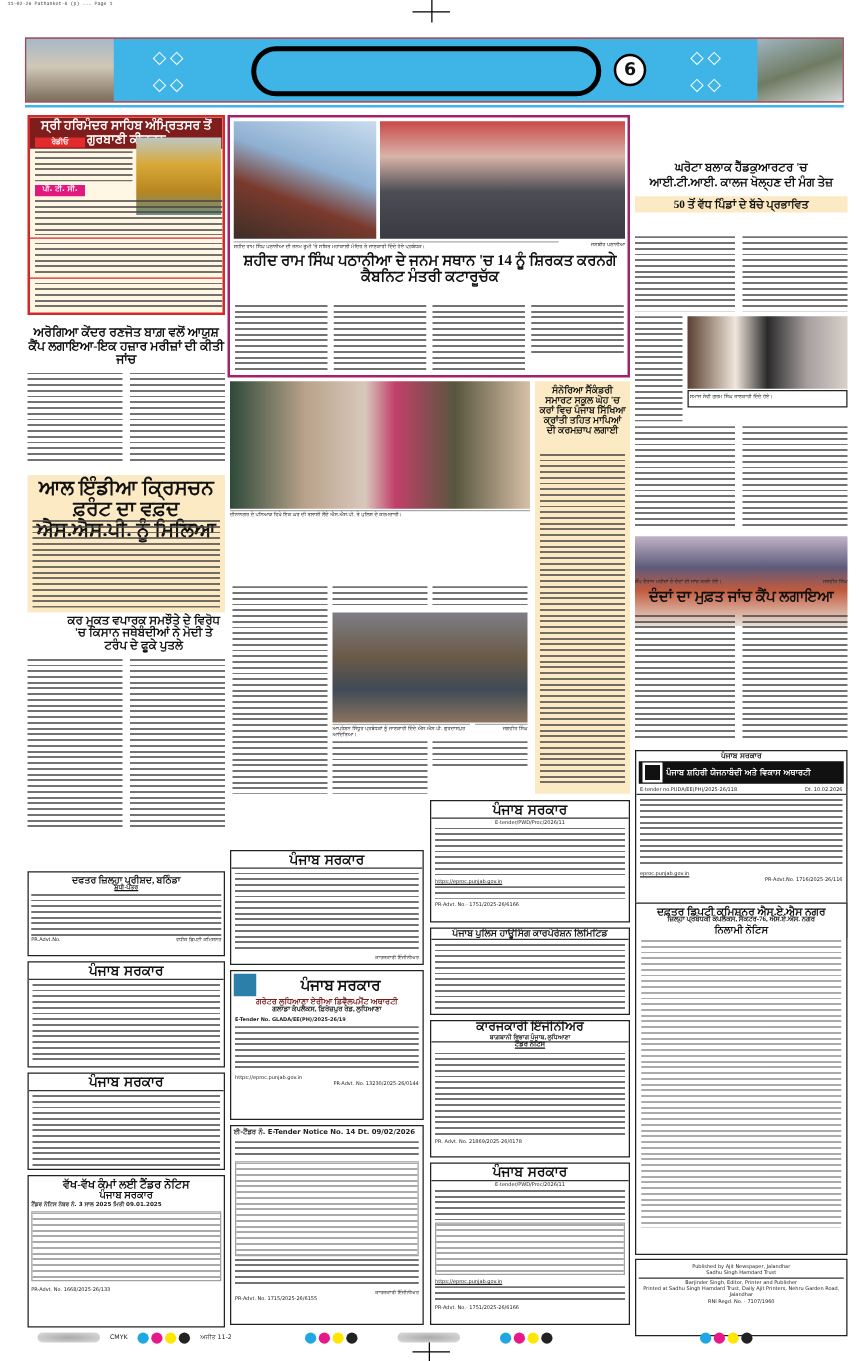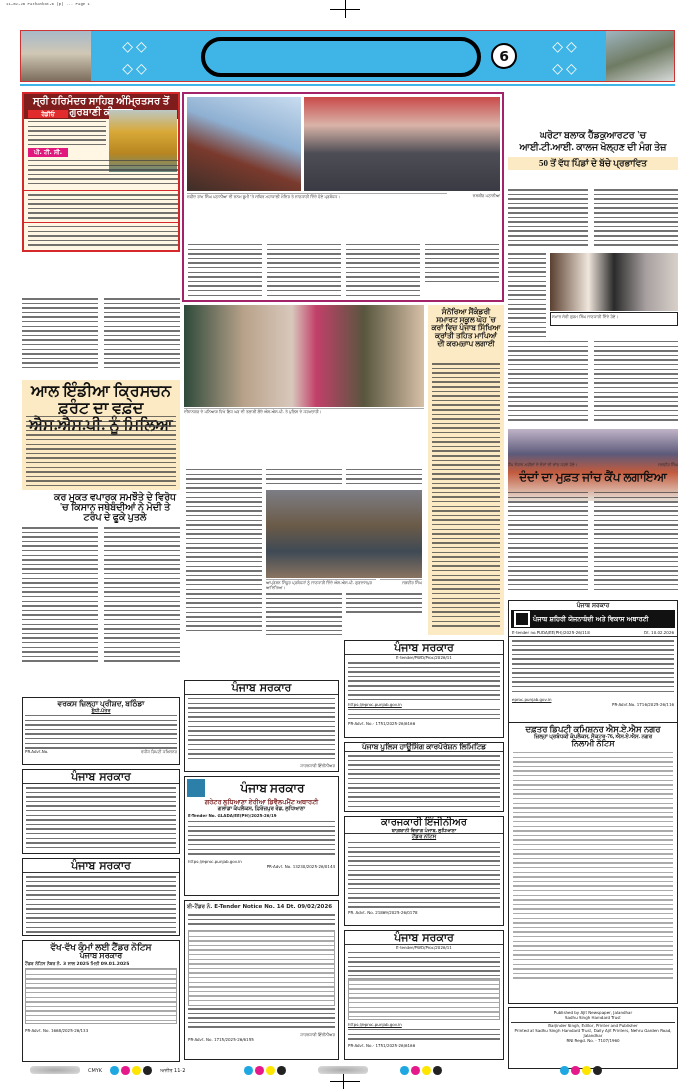--- a/index.html
+++ b/index.html
@@ -65,20 +65,21 @@
   <div class="abs lines" style="left:4px;top:100px;width:150px;height:26px;"></div>
   <div class="abs" style="left:0;top:128px;width:100%;height:1px;background:#d4282a;"></div>
   <div class="abs lines" style="left:4px;top:132px;width:150px;height:22px;"></div>
 </div>
 
 <div class="abs pinkbox" style="left:182px;top:92px;width:322px;height:210px;">
   <div class="abs photo" style="left:3px;top:3px;width:114px;height:94px;background:linear-gradient(200deg,#c8dcef 0%,#8fb0d2 40%,#7a3a2d 65%,#3d2e28 100%);"></div>
   <div class="abs photo" style="left:120px;top:3px;width:196px;height:94px;background:linear-gradient(180deg,#c94a4a 0%,#d9b3a8 30%,#4d4d55 60%,#3a3a44 100%);"></div>
   <div class="abs cap" style="left:3px;top:99px;width:260px;">ਸ਼ਹੀਦ ਰਾਮ ਸਿੰਘ ਪਠਾਨੀਆ ਦੀ ਜਨਮ ਭੂਮੀ 'ਤੇ ਸਥਿਤ ਮਹਾਕਾਲੀ ਮੰਦਿਰ ਤੇ ਜਾਣਕਾਰੀ ਦਿੰਦੇ ਹੋਏ ਪ੍ਰਬੰਧਕ।</div>
   <div class="abs cap" style="left:270px;top:99px;width:46px;text-align:right;border-top:none;">ਜਸਬੀਰ ਪਠਾਨੀਆ</div>
+  <div class="abs head" style="left:3px;top:108px;width:314px;font-size:12px;">ਸ਼ਹੀਦ ਰਾਮ ਸਿੰਘ ਪਠਾਨੀਆ ਦੇ ਜਨਮ ਸਥਾਨ 'ਚ 14 ਨੂੰ ਸ਼ਿਰਕਤ ਕਰਨਗੇ ਕੈਬਨਿਟ ਮੰਤਰੀ ਕਟਾਰੂਚੱਕ</div>
   <div class="abs lines" style="left:4px;top:150px;width:74px;height:54px;"></div>
   <div class="abs lines" style="left:83px;top:150px;width:74px;height:54px;"></div>
   <div class="abs lines" style="left:162px;top:150px;width:74px;height:54px;"></div>
   <div class="abs lines" style="left:241px;top:150px;width:74px;height:40px;"></div>
 </div>
 
 <div class="abs" style="left:508px;top:92px;width:170px;height:370px;margin-top:39px;">
   <div class="head" style="font-size:9.5px;">ਘਰੋਟਾ ਬਲਾਕ ਹੈੱਡਕੁਆਰਟਰ 'ਚ</div>
   <div class="head" style="font-size:9.5px;margin-top:2px;">ਆਈ.ਟੀ.ਆਈ. ਕਾਲਜ ਖੋਲ੍ਹਣ ਦੀ ਮੰਗ ਤੇਜ਼</div>
   <div class="head tint" style="font-size:9px;margin-top:4px;padding:2px;">50 ਤੋਂ ਵੱਧ ਪਿੰਡਾਂ ਦੇ ਬੱਚੇ ਪ੍ਰਭਾਵਿਤ</div>
@@ -86,20 +87,21 @@
   <div class="abs lines" style="left:86px;top:58px;width:84px;height:60px;"></div>
   <div class="abs lines" style="left:0;top:122px;width:38px;height:84px;"></div>
   <div class="abs photo" style="left:42px;top:122px;width:128px;height:58px;background:linear-gradient(90deg,#5a4030 0%,#f0e6dc 30%,#2a2a2a 50%,#a8a0a0 75%,#d8d0c8 100%);"></div>
   <div class="abs cap" style="left:42px;top:181px;width:128px;height:14px;border:1px solid #222;padding:1px;">ਸਮਾਜ ਸੇਵੀ ਗੁਰਮ ਸਿੰਘ ਜਾਣਕਾਰੀ ਦਿੰਦੇ ਹੋਏ।</div>
   <div class="abs lines" style="left:0;top:210px;width:80px;height:82px;"></div>
   <div class="abs lines" style="left:86px;top:210px;width:84px;height:82px;"></div>
   <div class="abs photo" style="left:0;top:298px;width:170px;height:72px;background:linear-gradient(180deg,#c0b4c8 0%,#5d5a7a 35%,#c25a3d 60%,#e8e1d8 100%);"></div>
 </div>
 
 <div class="abs" style="left:22px;top:262px;width:158px;height:115px;">
+  <div class="head" style="font-size:10px;">ਅਰੋਗਿਆ ਕੇਂਦਰ ਰਣਜੋਤ ਬਾਗ਼ ਵਲੋਂ ਆਯੁਸ਼ ਕੈਂਪ ਲਗਾਇਆ-ਇਕ ਹਜ਼ਾਰ ਮਰੀਜ਼ਾਂ ਦੀ ਕੀਤੀ ਜਾਂਚ</div>
   <div class="abs lines" style="left:0;top:36px;width:76px;height:74px;"></div>
   <div class="abs lines" style="left:82px;top:36px;width:76px;height:74px;"></div>
 </div>
 
 <div class="abs tint" style="left:22px;top:380px;width:158px;height:110px;padding:3px;">
   <div class="head" style="font-size:16px;">ਆਲ ਇੰਡੀਆ ਕ੍ਰਿਸਚਨ ਫ਼ਰੰਟ ਦਾ ਵਫ਼ਦ ਐਸ.ਐਸ.ਪੀ. ਨੂੰ ਮਿਲਿਆ</div>
   <div class="abs lines" style="left:4px;top:36px;width:150px;height:70px;"></div>
 </div>
 
 <div class="abs" style="left:22px;top:493px;width:158px;height:170px;">
@@ -160,21 +162,21 @@
 
 <div class="abs box" style="left:508px;top:1007px;width:170px;height:62px;padding:2px;">
   <div class="adv" style="text-align:center;">Published by Ajit Newspaper, Jalandhar</div>
   <div class="adv" style="text-align:center;">Sadhu Singh Hamdard Trust</div>
   <div class="adv" style="text-align:center;border-top:1px solid #333;margin-top:2px;">Barjinder Singh, Editor, Printer and Publisher</div>
   <div class="adv" style="text-align:center;">Printed at Sadhu Singh Hamdard Trust, Daily Ajit Printers, Nehru Garden Road, Jalandhar</div>
   <div class="adv" style="text-align:center;">RNI Regd. No. - 7107/1960</div>
 </div>
 
 <div class="abs box" style="left:22px;top:697px;width:158px;height:68px;padding:2px;">
-  <div class="head" style="font-size:7.5px;">ਵਰਕਸ ਜ਼ਿਲ੍ਹਾ ਪ੍ਰੀਸ਼ਦ, ਬਠਿੰਡਾ</div>
+  <div class="head" style="font-size:7.5px;">ਦਫਤਰ ਜ਼ਿਲ੍ਹਾ ਪ੍ਰੀਸ਼ਦ, ਬਠਿੰਡਾ</div>
   <div class="head" style="font-size:5px;text-decoration:underline;">ਸ਼ੁੱਧੀ-ਪੱਤਰ</div>
   <div class="lines" style="height:34px;margin-top:2px;"></div>
   <div class="adv" style="display:flex;justify-content:space-between;">
     <span>PR.Advt.No.</span>
     <span>ਵਧੀਕ ਡਿਪਟੀ ਕਮਿਸ਼ਨਰ</span>
   </div>
 </div>
 
 <div class="abs box" style="left:22px;top:769px;width:158px;height:85px;">
   <div class="govhead">ਪੰਜਾਬ ਸਰਕਾਰ</div>

